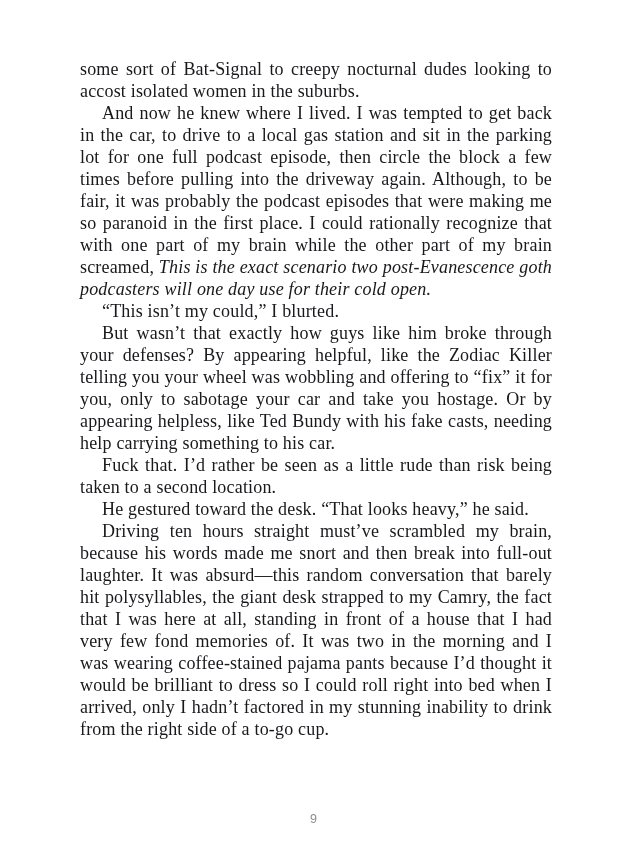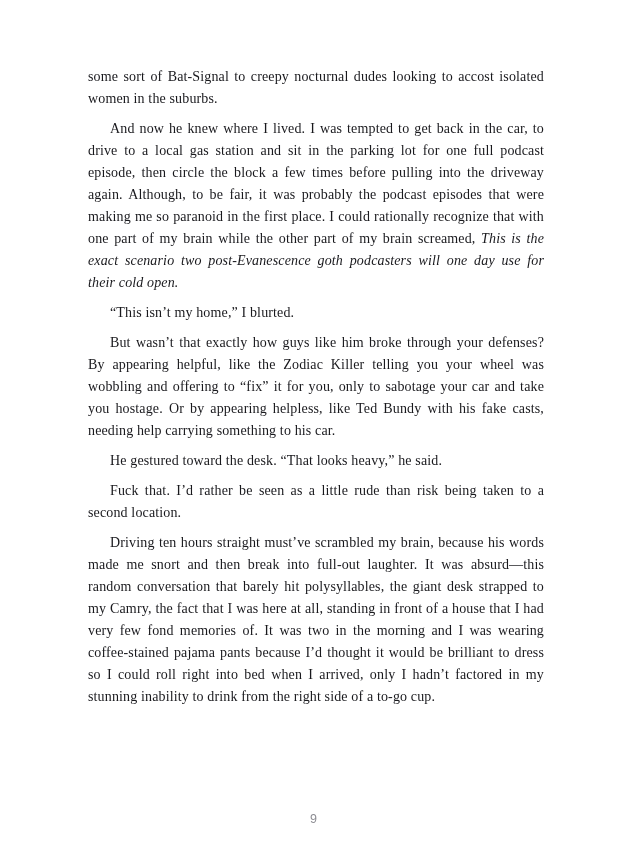--- a/index.html
+++ b/index.html
@@ -24,22 +24,22 @@
   }
 
   .text-block {
     position: absolute;
     left: 80px;
     top: 58px;
     width: 472px;
   }
 
   .para {
-    margin: 8px;
-    font-size: 14px;
+    margin: 0;
+    font-size: 18px;
     line-height: 22px;
     color: #19191d;
     text-align: justify;
     text-justify: inter-word;
     text-indent: 22px;
     hyphens: none;
     -webkit-hyphens: none;
     letter-spacing: 0.01em;
   }
 
@@ -72,28 +72,28 @@
 <body>
 
 <div class="page">
 
   <div class="text-block">
 
     <p class="para no-indent last-line-natural">some sort of Bat-Signal to creepy nocturnal dudes looking to accost isolated women in the suburbs.</p>
 
     <p class="para last-line-natural"><span>And now he knew where I lived. I was tempted to get back in the car, to drive to a local gas station and sit in the parking lot for one full podcast episode, then circle the block a few times before pulling into the driveway again. Although, to be fair, it was probably the podcast episodes that were making me so paranoid in the first place. I could rationally recognize that with one part of my brain while the other part of my brain screamed, </span><em class="italic">This is the exact scenario two post-Evanescence goth podcasters will one day use for their cold open.</em></p>
 
-    <p class="para last-line-natural">“This isn’t my home,” I blurted.</p>
+    <p class="para last-line-natural">“This isn’t my could,” I blurted.</p>
 
 
     <p class="para last-line-natural">But wasn’t that exactly how guys like him broke through your defenses? By appearing helpful, like the Zodiac Killer telling you your wheel was wobbling and offering to “fix” it for you, only to sabotage your car and take you hostage. Or by appearing helpless, like Ted Bundy with his fake casts, needing help carrying something to his car.</p>
 
+    <p class="para last-line-natural">Fuck that. I’d rather be seen as a little rude than risk being taken to a second location.</p>
+
     <p class="para last-line-natural">He gestured toward the desk. “That looks heavy,” he said.</p>
-
-    <p class="para last-line-natural">Fuck that. I’d rather be seen as a little rude than risk being taken to a second location.</p>
 
     <p class="para last-line-natural">Driving ten hours straight must’ve scrambled my brain, because his words made me snort and then break into full-out laughter. It was absurd—this random conversation that barely hit polysyllables, the giant desk strapped to my Camry, the fact that I was here at all, standing in front of a house that I had very few fond memories of. It was two in the morning and I was wearing coffee-stained pajama pants because I’d thought it would be brilliant to dress so I could roll right into bed when I arrived, only I hadn’t factored in my stunning inability to drink from the right side of a to-go cup.</p>
 
   </div>
 
   <div class="page-number">9</div>
 
 </div>
 
 </body></html>

